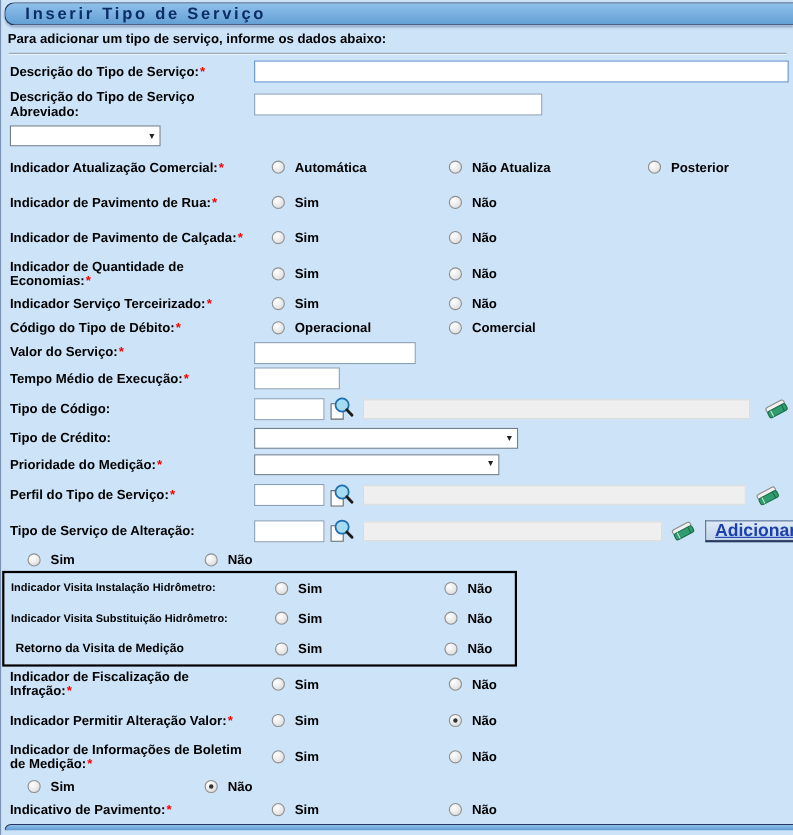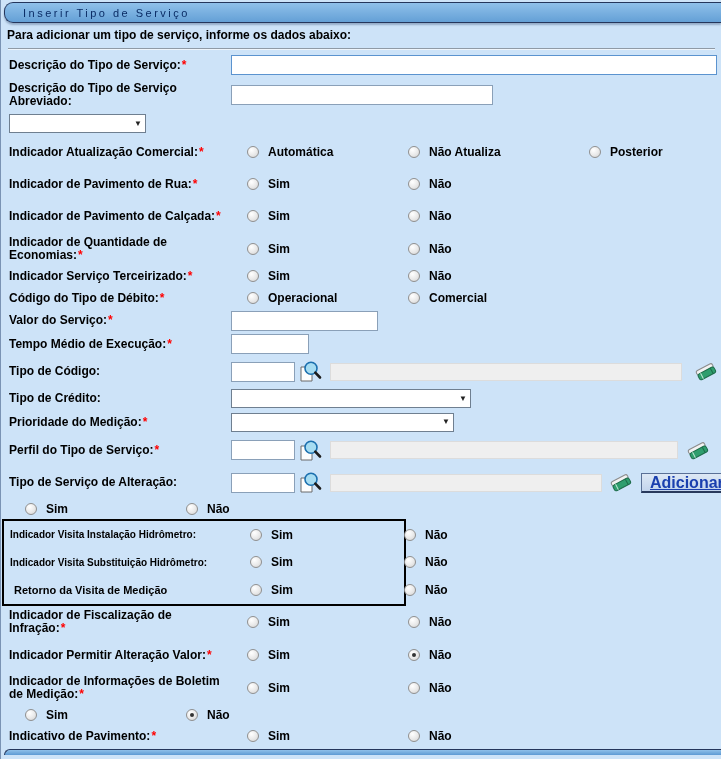--- a/index.html
+++ b/index.html
@@ -13,21 +13,21 @@
   .titlebar {
     margin:2px 0 0 3px; height:21px;
     background:linear-gradient(#8fc0ea,#64a0d6);
     border:1px solid #24365c; border-right:none;
     border-radius:9px 0 0 9px;
     display:flex; align-items:center;
     padding-left:18px;
     box-shadow:0 2px 2px rgba(40,70,110,.35);
   }
   .titlebar .title {
-    color:#0b2d66; font-weight:normal; font-size:11px; letter-spacing:2.5px;
+    color:#0b2d66; font-weight:bold; font-size:15px; letter-spacing:2.5px;
   }
   .intro { font-size:12px; font-weight:600; color:#000; padding:5px 0 2px 6px; }
   hr.sep { border:none; border-top:1px solid #8f9aa6; border-bottom:1px solid #eef5fc; margin:4px 6px 2px 7px; }
 
   .row { display:flex; align-items:center; padding-left:8px; }
   .label { width:222px; font-size:12px; font-weight:bold; color:#000; line-height:13px; flex:none; }
   .req { color:#f00; margin-left:1px; }
   .ctrl { flex:1; position:relative; display:flex; align-items:center; min-height:20px; }
 
   .ti {
@@ -59,21 +59,21 @@
     background:radial-gradient(circle at 35% 30%, #ffffff 0%, #e9e9e9 55%, #cfcfcf 100%);
     position:relative;
   }
   .radio.on::after {
     content:''; position:absolute; left:3px; top:3px; width:4px; height:4px;
     border-radius:50%; background:#333;
   }
   .optlabel { font-size:12px; font-weight:bold; color:#000; }
 
   .hbox {
-    border:2px solid #000; width:404px; margin-left:1px;
+    border:2px solid #000; width:468px; margin-left:1px;
     background:transparent;
   }
   .hbox .row { padding-left:6px; }
   .hbox .label { width:224px; font-size:10px; line-height:11px; }
   .hbox .optlabel { font-size:12px; }
 
   .btn {
     margin-left:9px; height:20px; padding:0 8px;
     background:linear-gradient(#dde8f5,#c2d4ec);
     border:1px solid #5a7096; border-right:2px solid #28395c; border-bottom:2px solid #28395c;

